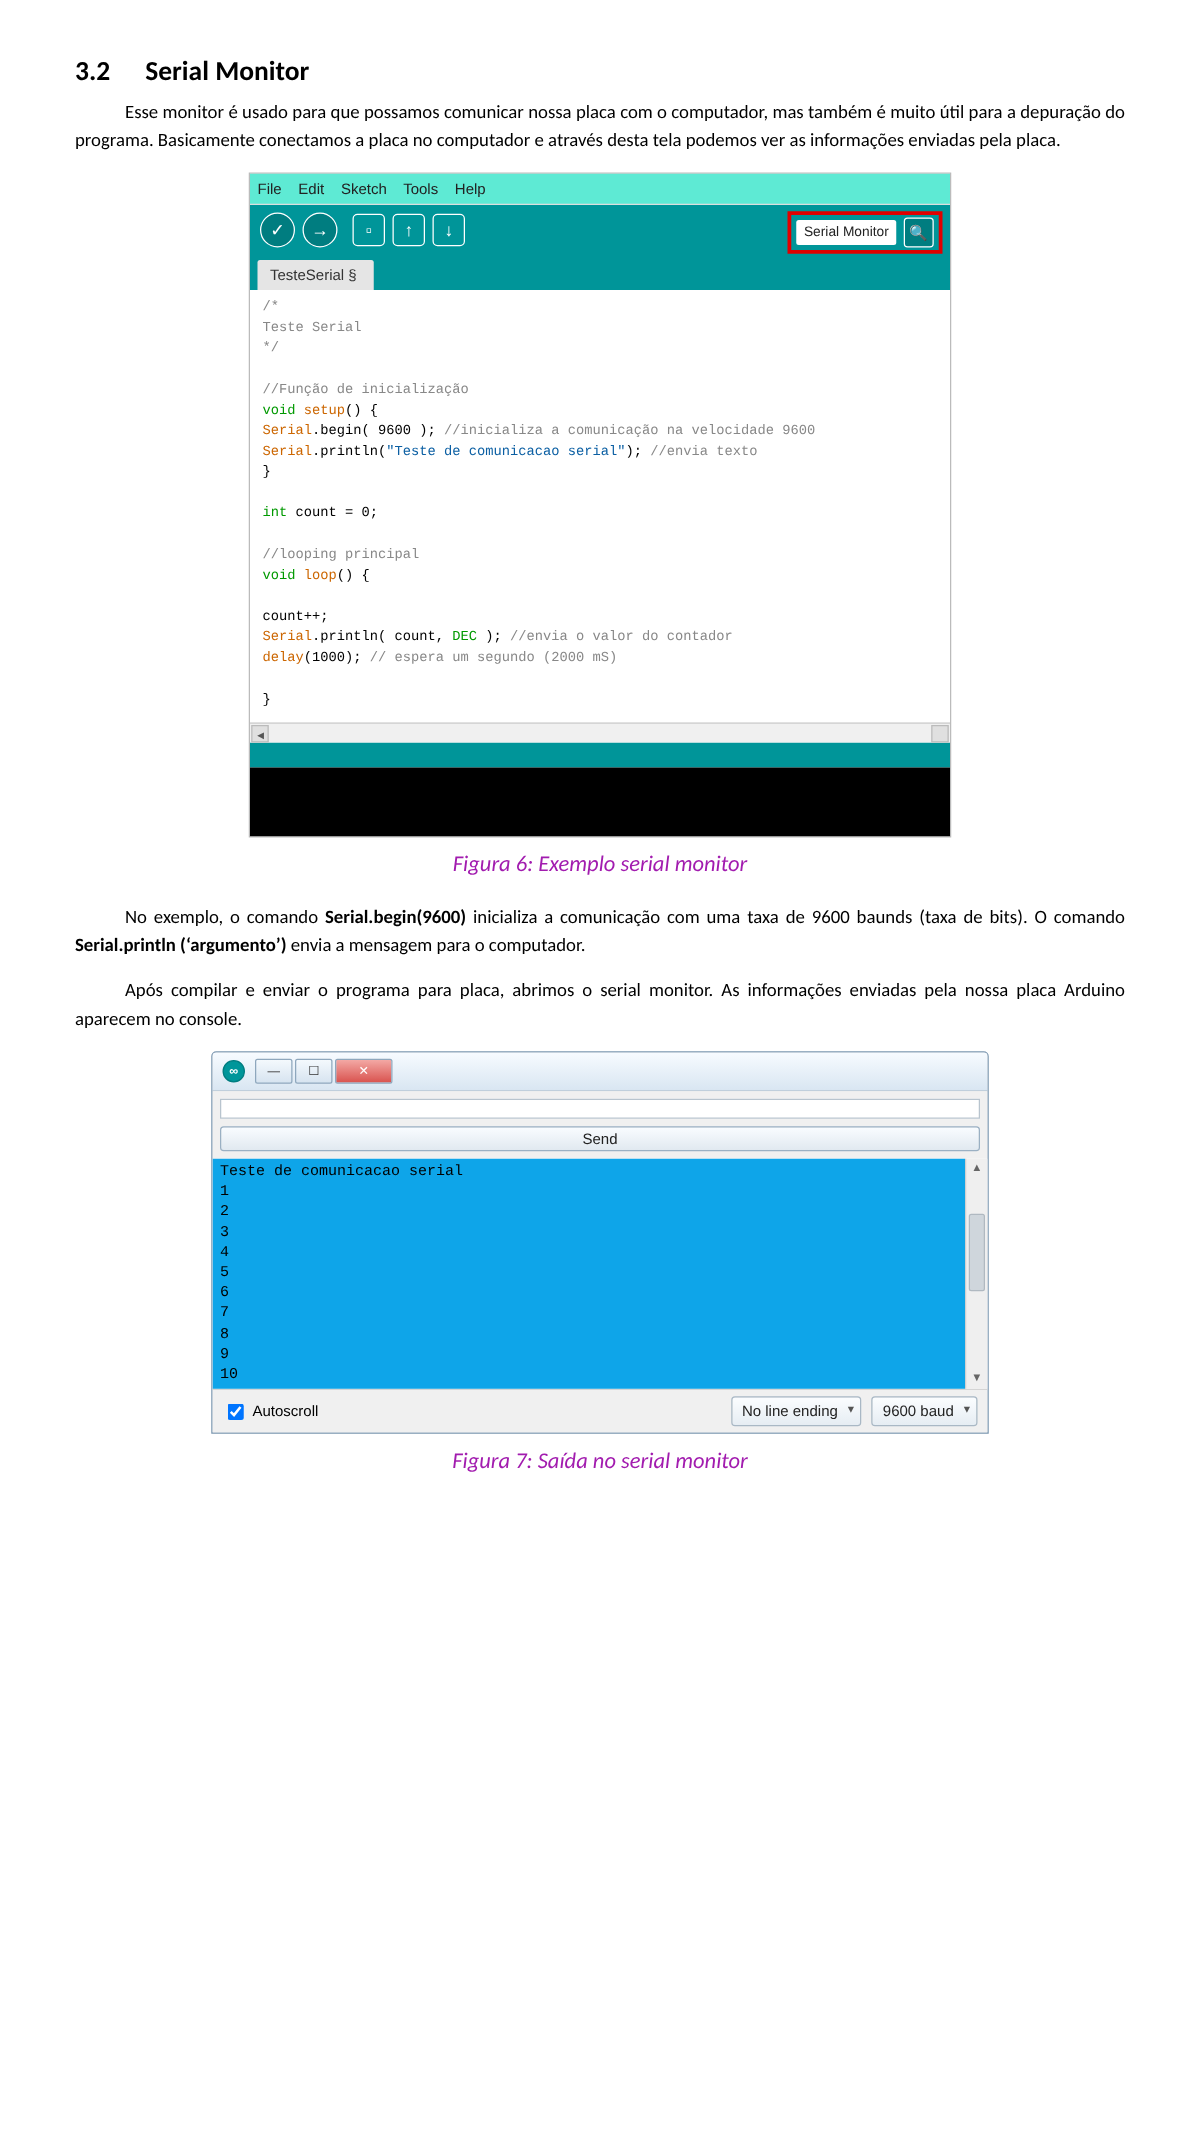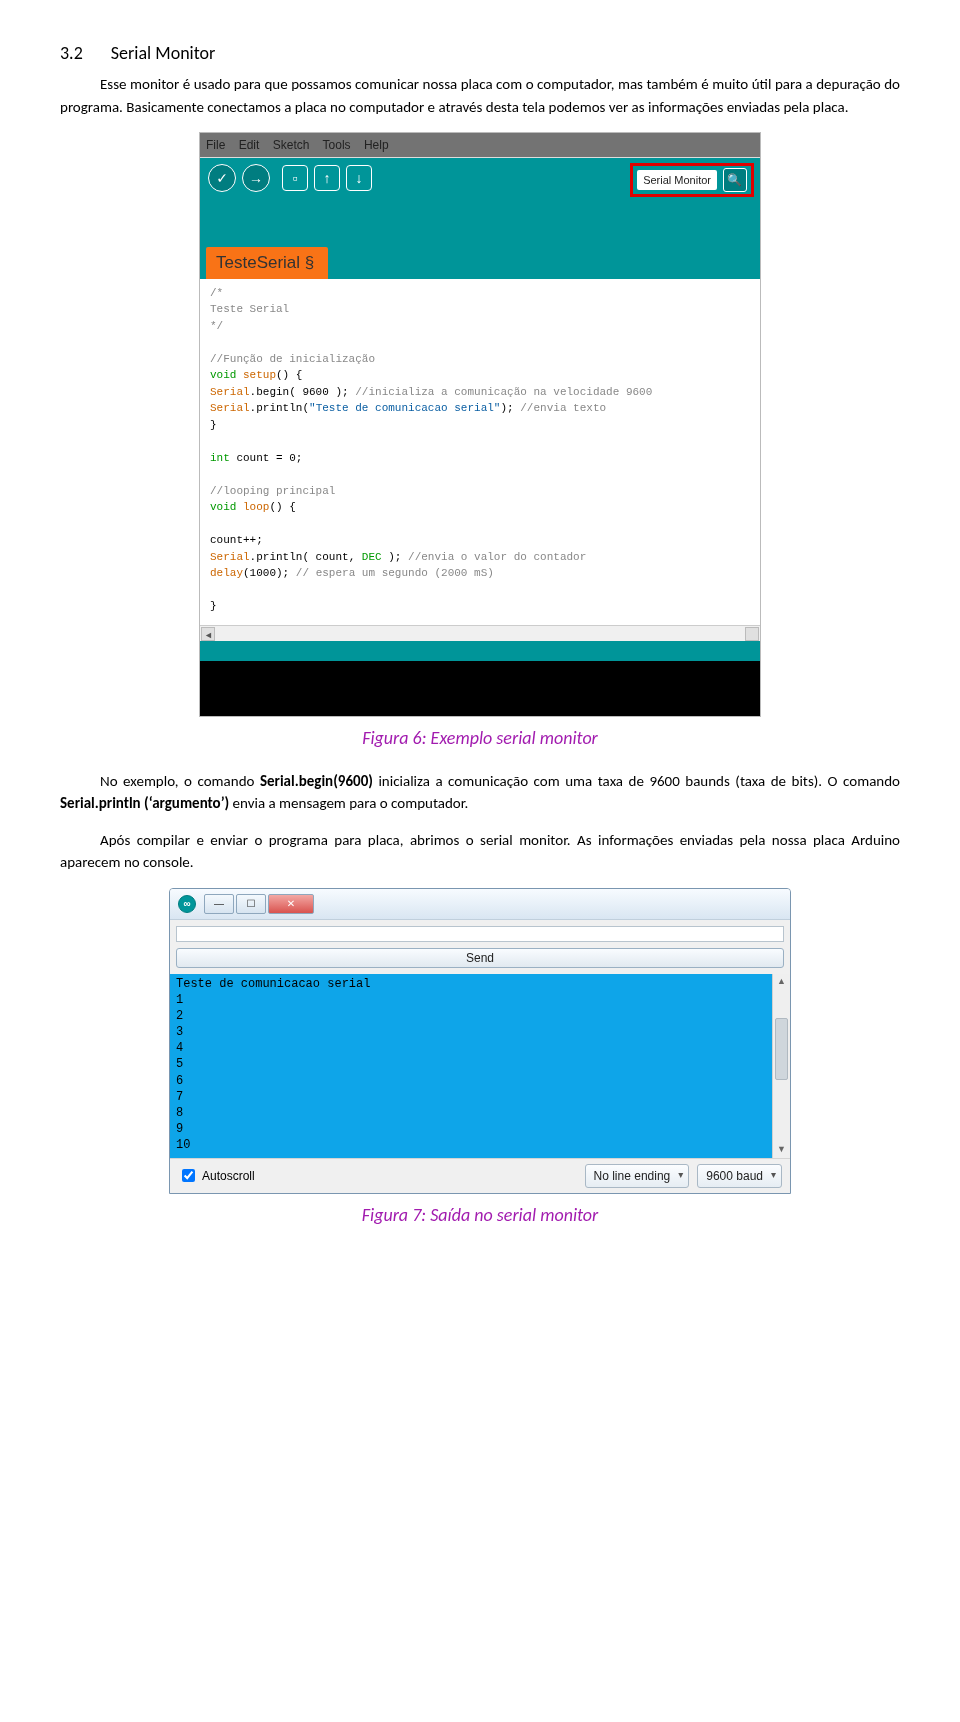--- a/index.html
+++ b/index.html
@@ -6,22 +6,22 @@
     margin: 0;
     padding: 40px 60px;
     font-family: 'Calibri', 'Segoe UI', sans-serif;
     background: #fff;
     color: #000;
     font-size: 15px;
     line-height: 1.5;
     width: 840px;
   }
   h2 {
-    font-size: 18px;
-    font-weight: normal;
+    font-size: 22px;
+    font-weight: bold;
     margin: 0 0 6px 0;
   }
   h2 .num { margin-right: 28px; }
   p.body-text { text-align: justify; margin: 0 0 14px 0; font-size: 15px; }
   p.indent { text-indent: 40px; }
   .bold { font-weight: bold; }
   .caption {
     text-align: center;
     font-style: italic;
     color: #a21caf;
@@ -31,21 +31,21 @@
 
   
   .ide {
     width: 560px;
     margin: 4px auto 6px auto;
     border: 1px solid #bbb;
     background: #fff;
     font-family: sans-serif;
   }
   .menubar {
-    background: #737373;
+    background: #5eead4;
     padding: 3px 6px;
     font-size: 12px;
     color: #222;
     border-bottom: 1px solid #ddd;
   }
   .menubar span { margin-right: 10px; }
   .toolbar {
     background: #009599;
     height: 40px;
     display: flex;
@@ -90,26 +90,25 @@
     font-size: 12px;
     display: flex; align-items: center; justify-content: center;
   }
   .tabrow {
     background: #009599;
     padding: 4px 0 0 6px;
     display: flex;
     align-items: flex-end;
   }
   .tab {
-    background: #f97316;
+    background: #e5e5e5;
     padding: 3px 14px 3px 10px;
-    font-size: 17px;
+    font-size: 12px;
     border-radius: 2px 2px 0 0;
     color: #333;
-    margin-top: 45px;
   }
   .code-area {
     background: #fff;
     padding: 6px 10px 10px 10px;
     font-family: 'Consolas','Courier New',monospace;
     font-size: 11px;
     color: #333;
     line-height: 1.5;
     overflow-x: auto;
   }

